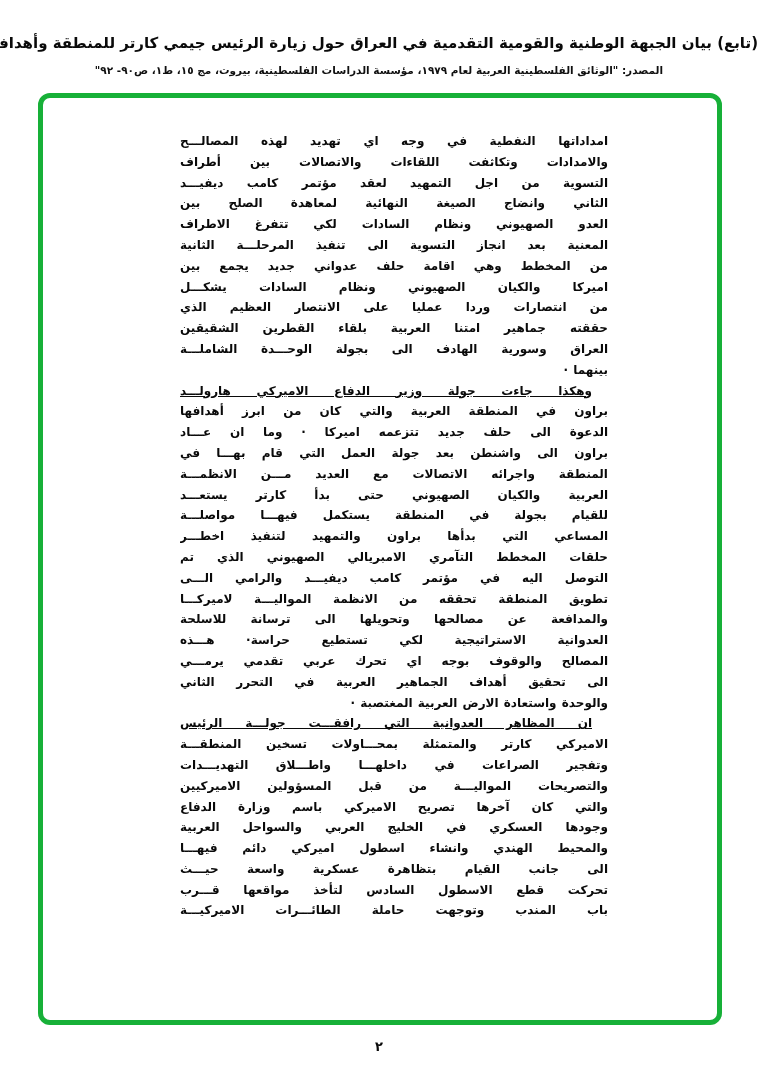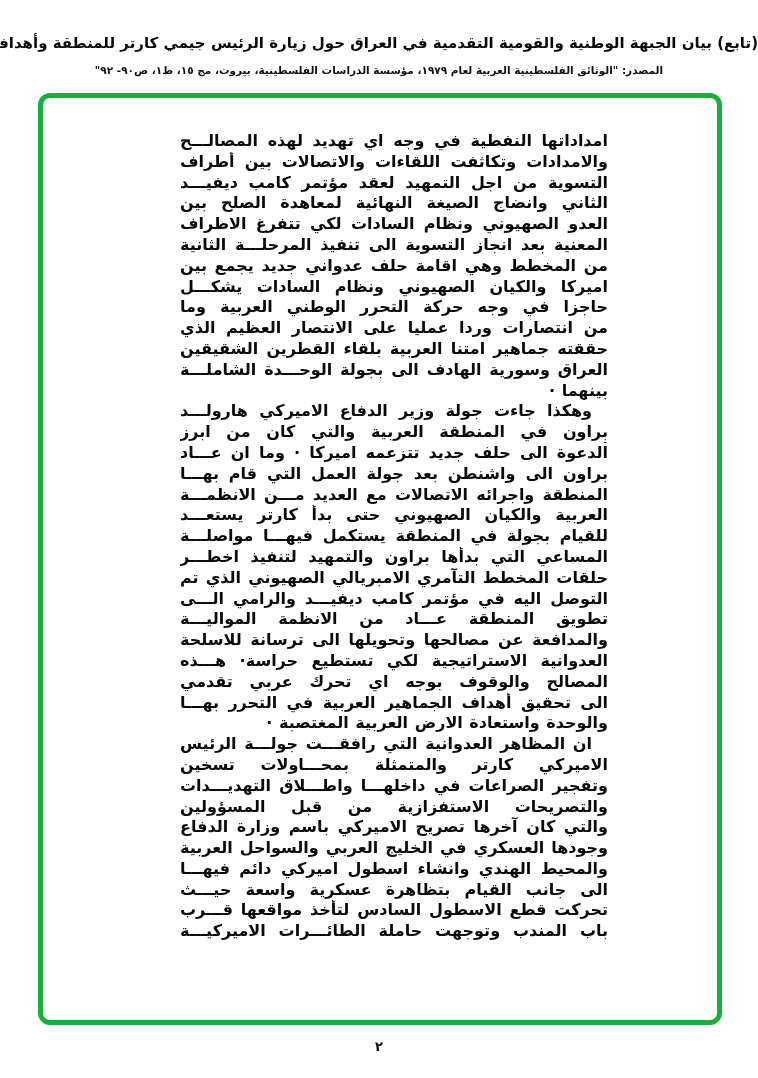--- a/index.html
+++ b/index.html
@@ -45,34 +45,35 @@
   }
   .text-block {
     position: absolute;
     left: 137px; top: 33px;
     width: 428px;
     direction: rtl;
   }
   .line {
     direction: rtl;
     font-weight: bold;
-    font-size: 16px;
+    font-size: 12px;
     line-height: 20.8px;
     height: 20.8px;
     overflow: hidden;
     text-align: justify;
     text-align-last: justify;
     word-spacing: 1px;
   }
   .line.para-end {
     text-align: center;
     text-align-last: right;
   }
   .line.para-start {
     text-indent: 16px;
+    text-decoration: underline;
   }
   .page-number {
     position: absolute;
     top: 1039px; left: 0; right: 0;
     text-align: center;
     font-weight: bold;
     font-size: 13px;
     color: #0a0a0a;
   }
 </style>
@@ -87,45 +88,44 @@
   <div class="green-frame" style="border-color: rgb(23, 176, 56);">
     <div class="text-block">
       <div class="line">امداداتها النفطية في وجه اي تهديد لهذه المصالـــح</div>
       <div class="line">والامدادات وتكاثفت اللقاءات والاتصالات بين أطراف</div>
       <div class="line">التسوية من اجل التمهيد لعقد مؤتمر كامب ديفيـــد</div>
       <div class="line">الثاني وانضاج الصيغة النهائية لمعاهدة الصلح بين</div>
       <div class="line">العدو الصهيوني ونظام السادات لكي تتفرغ الاطراف</div>
       <div class="line">المعنية بعد انجاز التسوية الى تنفيذ المرحلـــة الثانية</div>
       <div class="line">من المخطط وهي اقامة حلف عدواني جديد يجمع بين</div>
       <div class="line">اميركا والكيان الصهيوني ونظام السادات يشكـــل</div>
-      <div class="line">حاجزا في وجه حركة التحرر الوطني العربية وما تحققه</div>
       <div class="line">من انتصارات وردا عمليا على الانتصار العظيم الذي</div>
       <div class="line">حققته جماهير امتنا العربية بلقاء القطرين الشقيقين</div>
       <div class="line">العراق وسورية الهادف الى بجولة الوحـــدة الشاملـــة</div>
       <div class="line para-end">بينهما ·</div>
       <div class="line para-start">وهكذا جاءت جولة وزير الدفاع الاميركي هارولـــد</div>
       <div class="line">براون في المنطقة العربية والتي كان من ابرز أهدافها</div>
       <div class="line">الدعوة الى حلف جديد تتزعمه اميركا · وما ان عـــاد</div>
       <div class="line">براون الى واشنطن بعد جولة العمل التي قام بهـــا في</div>
       <div class="line">المنطقة واجرائه الاتصالات مع العديد مـــن الانظمـــة</div>
       <div class="line">العربية والكيان الصهيوني حتى بدأ كارتر يستعـــد</div>
       <div class="line">للقيام بجولة في المنطقة يستكمل فيهـــا مواصلـــة</div>
       <div class="line">المساعي التي بدأها براون والتمهيد لتنفيذ اخطـــر</div>
       <div class="line">حلقات المخطط التآمري الامبريالي الصهيوني الذي تم</div>
       <div class="line">التوصل اليه في مؤتمر كامب ديفيـــد والرامي الـــى</div>
-      <div class="line">تطويق المنطقة عـــاد من الانظمة المواليـــة لاميركـــا</div>
+      <div class="line">تطويق المنطقة تحققه من الانظمة المواليـــة لاميركـــا</div>
       <div class="line">والمدافعة عن مصالحها وتحويلها الى ترسانة للاسلحة</div>
       <div class="line">العدوانية الاستراتيجية لكي تستطيع حراسة· هـــذه</div>
       <div class="line">المصالح والوقوف بوجه اي تحرك عربي تقدمي يرمـــي</div>
-      <div class="line">الى تحقيق أهداف الجماهير العربية في التحرر بهـــا</div>
+      <div class="line">الى تحقيق أهداف الجماهير العربية في التحرر الثاني</div>
       <div class="line para-end">والوحدة واستعادة الارض العربية المغتصبة ·</div>
       <div class="line para-start">ان المظاهر العدوانية التي رافقـــت جولـــة الرئيس</div>
       <div class="line">الاميركي كارتر والمتمثلة بمحـــاولات تسخين المنطقـــة</div>
       <div class="line">وتفجير الصراعات في داخلهـــا واطـــلاق التهديـــدات</div>
-      <div class="line">والتصريحات الاستفزازية من قبل المسؤولين الاميركيين</div>
+      <div class="line">والتصريحات المواليـــة من قبل المسؤولين الاميركيين</div>
       <div class="line">والتي كان آخرها تصريح الاميركي باسم وزارة الدفاع</div>
       <div class="line">وجودها العسكري في الخليج العربي والسواحل العربية</div>
       <div class="line">والمحيط الهندي وانشاء اسطول اميركي دائم فيهـــا</div>
       <div class="line">الى جانب القيام بتظاهرة عسكرية واسعة حيـــث</div>
       <div class="line">تحركت قطع الاسطول السادس لتأخذ مواقعها قـــرب</div>
       <div class="line">باب المندب وتوجهت حاملة الطائـــرات الاميركيـــة</div>
     </div>
   </div>
 
   <div class="page-number">٢</div>

